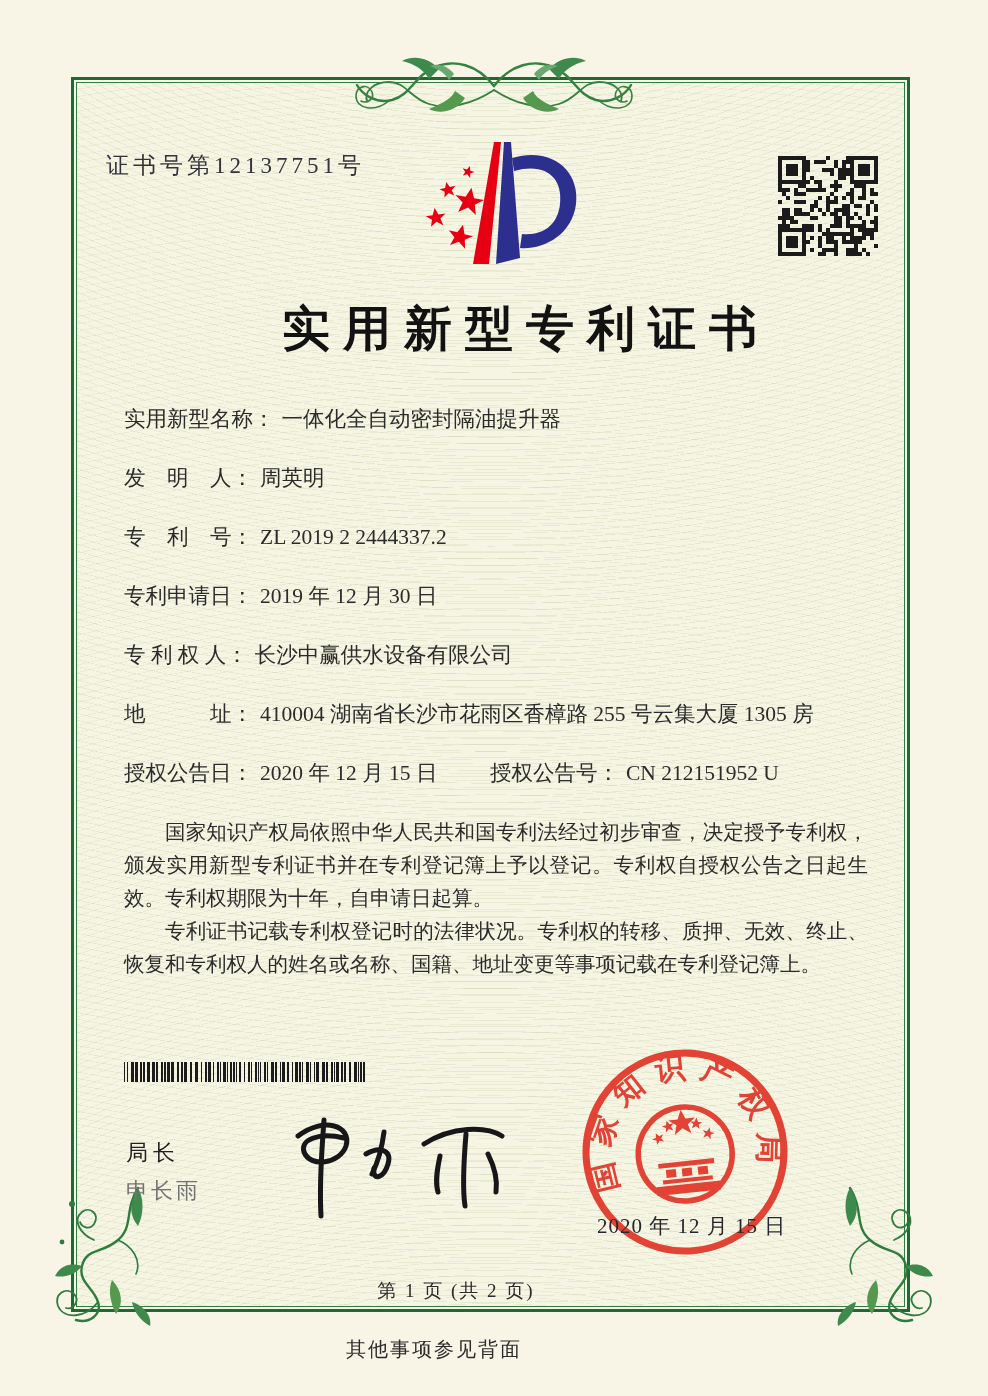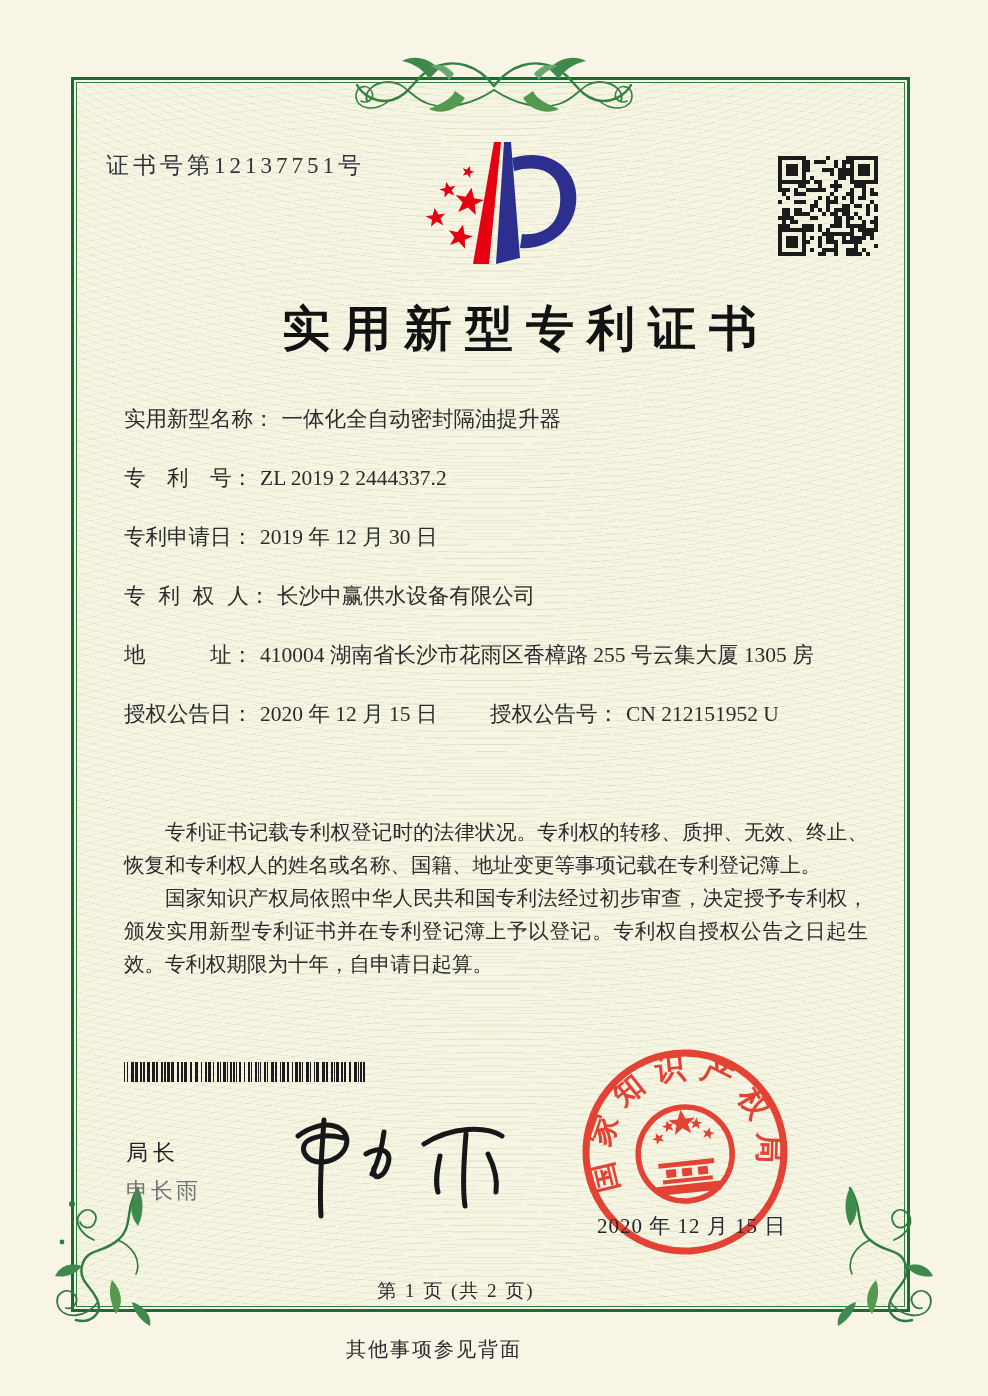--- a/index.html
+++ b/index.html
@@ -12,21 +12,21 @@
        repeating-radial-gradient(120% 65% at 50% -35%, rgba(150,175,110,.16) 0 1px, rgba(0,0,0,0) 1px 8px),
        repeating-radial-gradient(130% 70% at 50% 135%, rgba(150,175,110,.13) 0 1px, rgba(0,0,0,0) 1px 9px),
        #f6f4e3;}
   .cert-no{position:absolute;left:106px;top:150px;font-size:23px;letter-spacing:4px;color:#33333b;}
   .logo{position:absolute;left:408px;top:138px;width:175px;height:132px;}
   .qr{position:absolute;left:778px;top:156px;width:100px;height:100px;}
   .title{position:absolute;left:0;top:297px;width:100%;margin:0;text-align:center;
          font-size:48px;font-weight:bold;letter-spacing:13px;color:#121212;padding-left:32px;}
   .fields{position:absolute;left:124px;top:405px;width:760px;}
   .frow{position:relative;height:28px;line-height:28px;margin-bottom:31px;font-size:21.5px;white-space:nowrap;}
-  .flabel{color:#2b2b2b;font-family:Liberation Mono, monospace;}
+  .flabel{color:#2b2b2b;}
   .fvalue{margin-left:7px;color:#2b2b2b;}
   .pair2{position:absolute;left:366px;top:0;}
   .paras{position:absolute;left:124px;top:816px;width:744px;}
   .paras p{margin:0;font-size:20.5px;line-height:33px;text-indent:2em;text-align:justify;color:#2b2b2b;}
   .barcode{position:absolute;left:124px;top:1062px;width:247px;height:20px;}
   .signer-title{position:absolute;left:126px;top:1138px;font-family:"Liberation Sans","DejaVu Sans",sans-serif;
                 font-size:22px;letter-spacing:5px;color:#222;text-align:center;}
   .signer-name{position:absolute;left:126px;top:1176px;font-family:"Liberation Sans","DejaVu Sans",sans-serif;
                font-size:22px;letter-spacing:3px;color:#737373;}
   .signature{position:absolute;left:262px;top:1106px;width:250px;height:118px;}
@@ -425,42 +425,45 @@
         <rect x="88" y="96" width="4" height="4" fill="#1b1b1b"></rect>
       </svg></div>
 
   <h1 class="title">实用新型专利证书</h1>
 
   <div class="fields">
     <div class="frow">
       <span class="flabel">实用新型名称：</span><span class="fvalue">一体化全自动密封隔油提升器</span>
     </div>
     <div class="frow">
+      <span class="flabel">发　明　人：</span><span class="fvalue">周英明</span>
+    </div>
+    <div class="frow">
       <span class="flabel">专　利　号：</span><span class="fvalue">ZL 2019 2 2444337.2</span>
     </div>
     <div class="frow">
       <span class="flabel">专利申请日：</span><span class="fvalue">2019 年 12 月 30 日</span>
     </div>
     <div class="frow">
       <span class="flabel">专 利 权 人：</span><span class="fvalue">长沙中赢供水设备有限公司</span>
     </div>
     <div class="frow">
       <span class="flabel">地　　　址：</span><span class="fvalue">410004 湖南省长沙市花雨区香樟路 255 号云集大厦 1305 房</span>
     </div>
     <div class="frow">
       <span class="flabel">授权公告日：</span><span class="fvalue">2020 年 12 月 15 日</span>
       <span class="pair2">
         <span class="flabel">授权公告号：</span><span class="fvalue">CN 212151952 U</span>
       </span>
     </div>
   </div>
 
   <div class="paras">
+    <p>国家知识产权局依照中华人民共和国专利法经过初步审查，决定授予专利权，颁发实用新型专利证书并在专利登记簿上予以登记。专利权自授权公告之日起生效。专利权期限为十年，自申请日起算。</p>
     <p>专利证书记载专利权登记时的法律状况。专利权的转移、质押、无效、终止、恢复和专利权人的姓名或名称、国籍、地址变更等事项记载在专利登记簿上。</p>
-    <p>国家知识产权局依照中华人民共和国专利法经过初步审查，决定授予专利权，颁发实用新型专利证书并在专利登记簿上予以登记。专利权自授权公告之日起生效。专利权期限为十年，自申请日起算。</p>
   </div>
 
   <div class="barcode"><svg width="247" height="20" viewBox="0 0 247 20">
         <rect x="0" y="0" width="1" height="20" fill="#1b1b1b"></rect>
         <rect x="3" y="0" width="1" height="20" fill="#1b1b1b"></rect>
         <rect x="7" y="0" width="3" height="20" fill="#1b1b1b"></rect>
         <rect x="11" y="0" width="3" height="20" fill="#1b1b1b"></rect>
         <rect x="16" y="0" width="2" height="20" fill="#1b1b1b"></rect>
         <rect x="19" y="0" width="2" height="20" fill="#1b1b1b"></rect>
         <rect x="23" y="0" width="3" height="20" fill="#1b1b1b"></rect>

